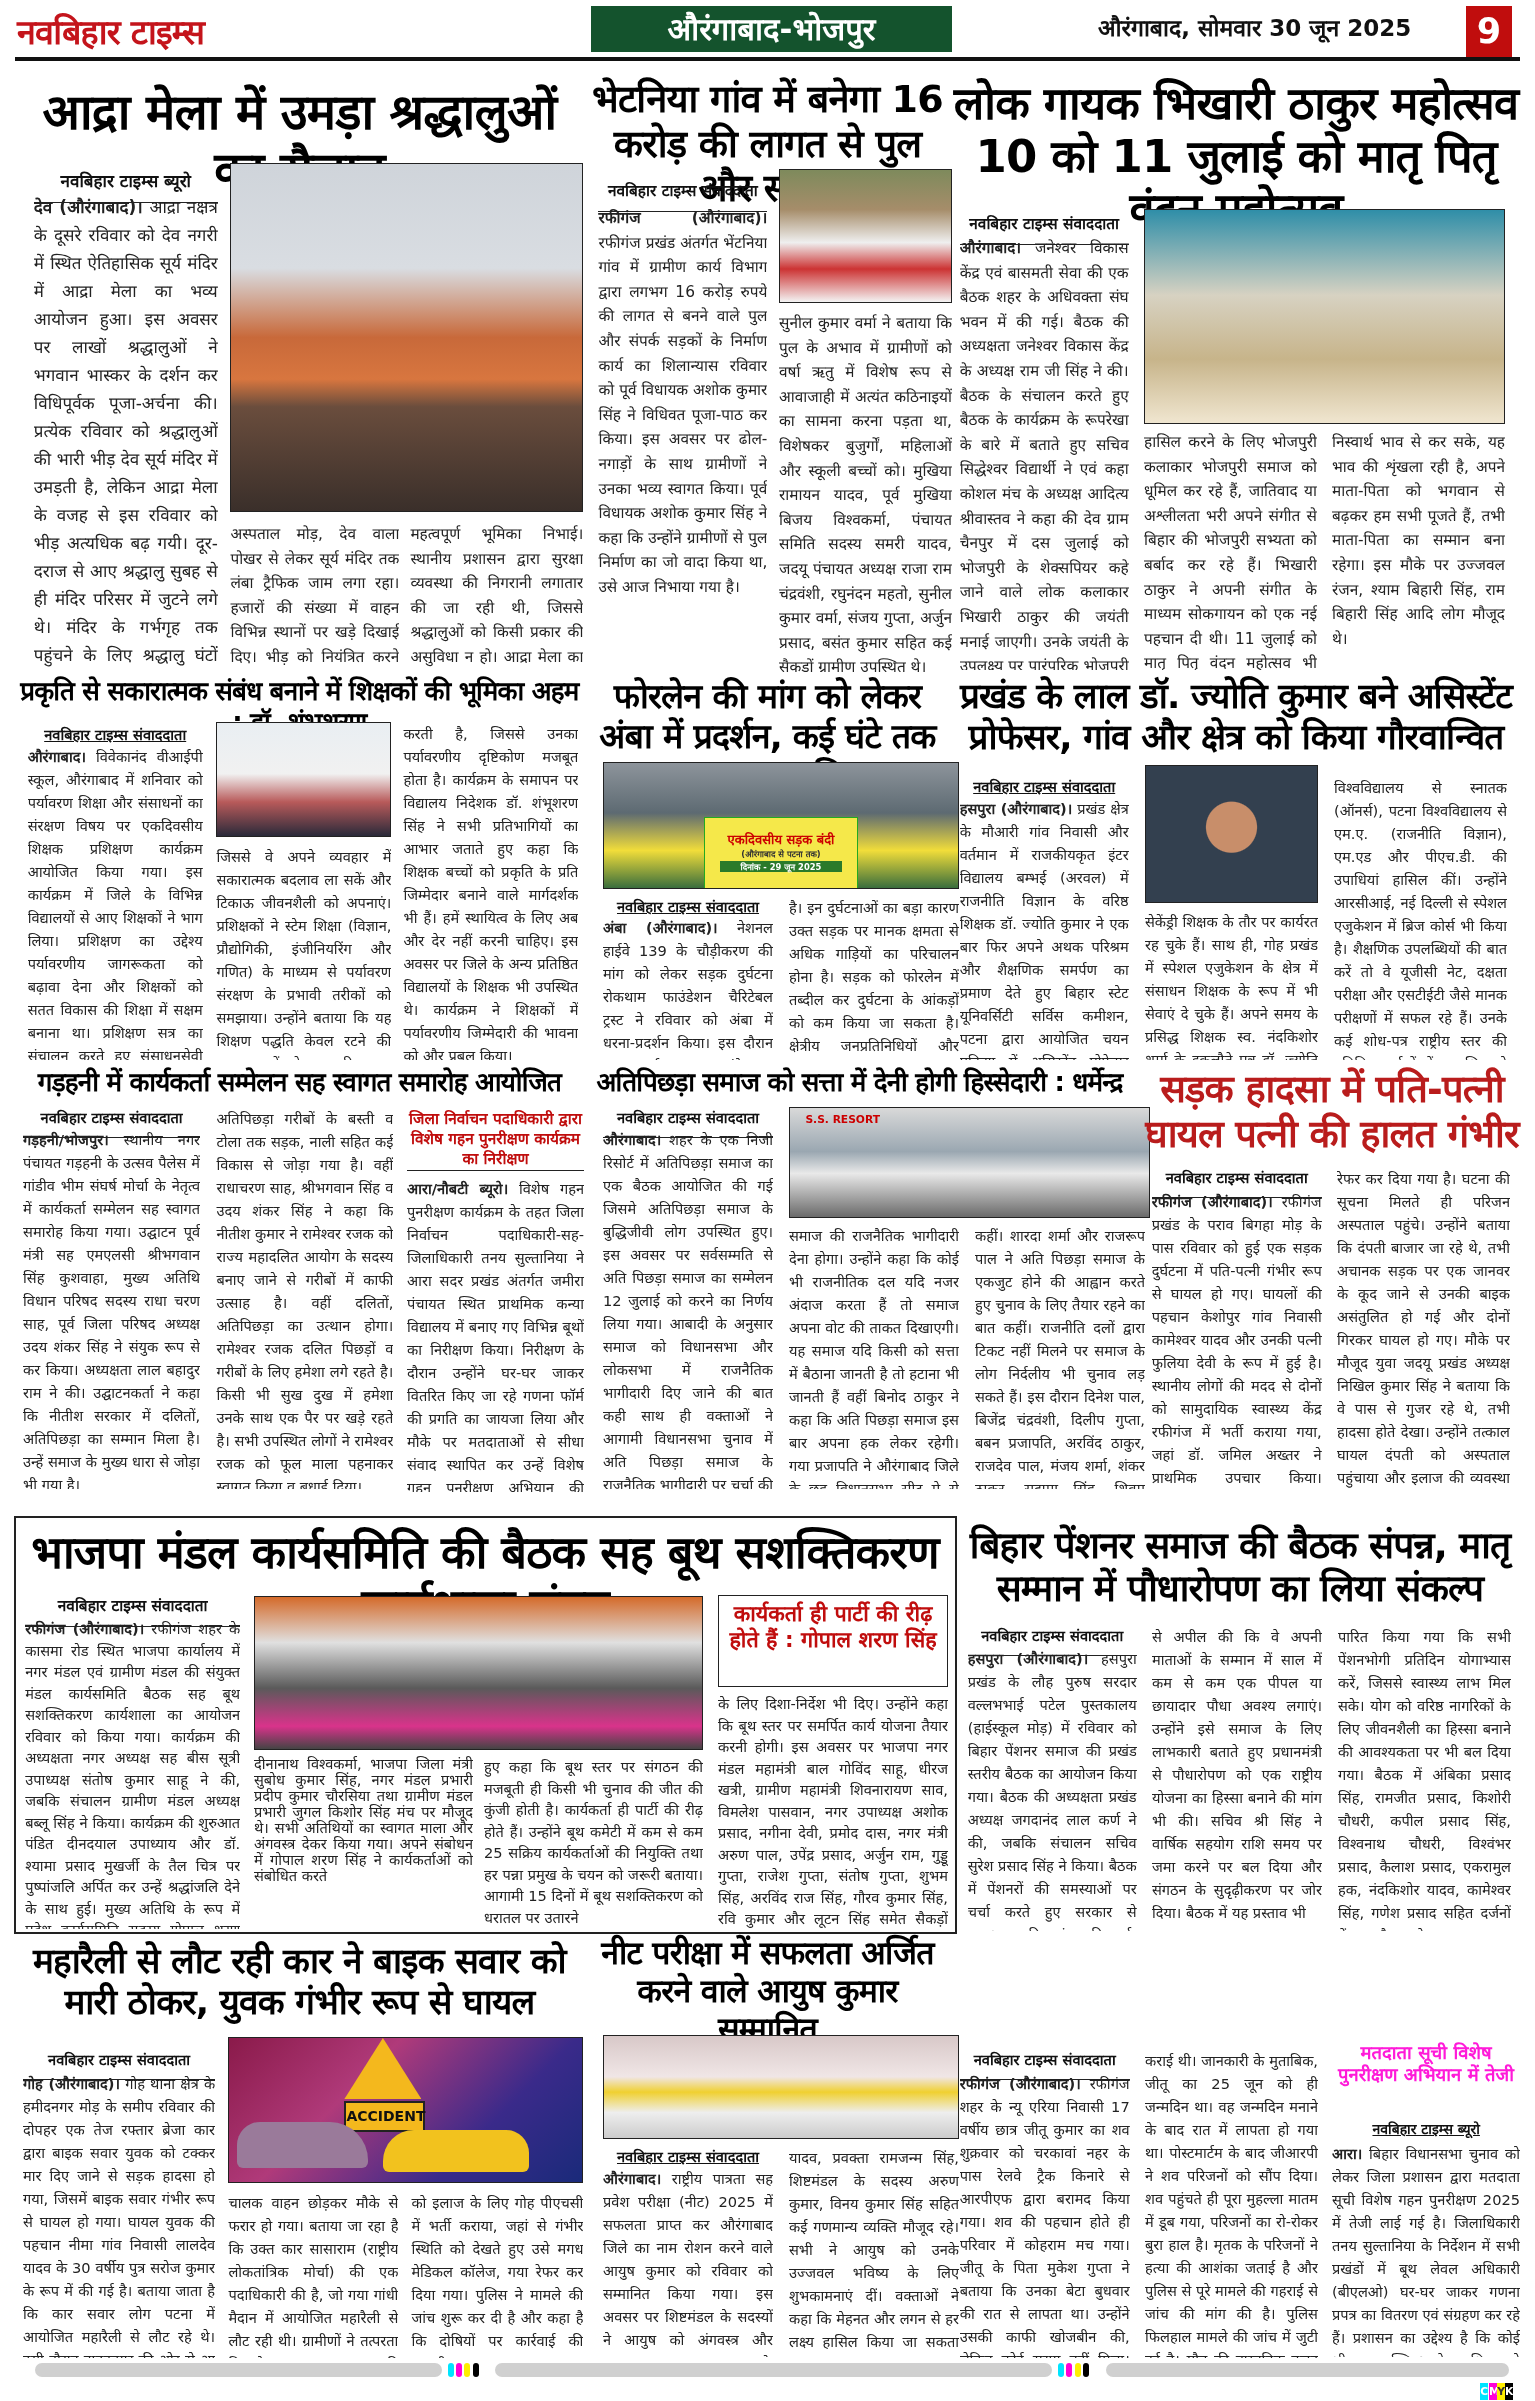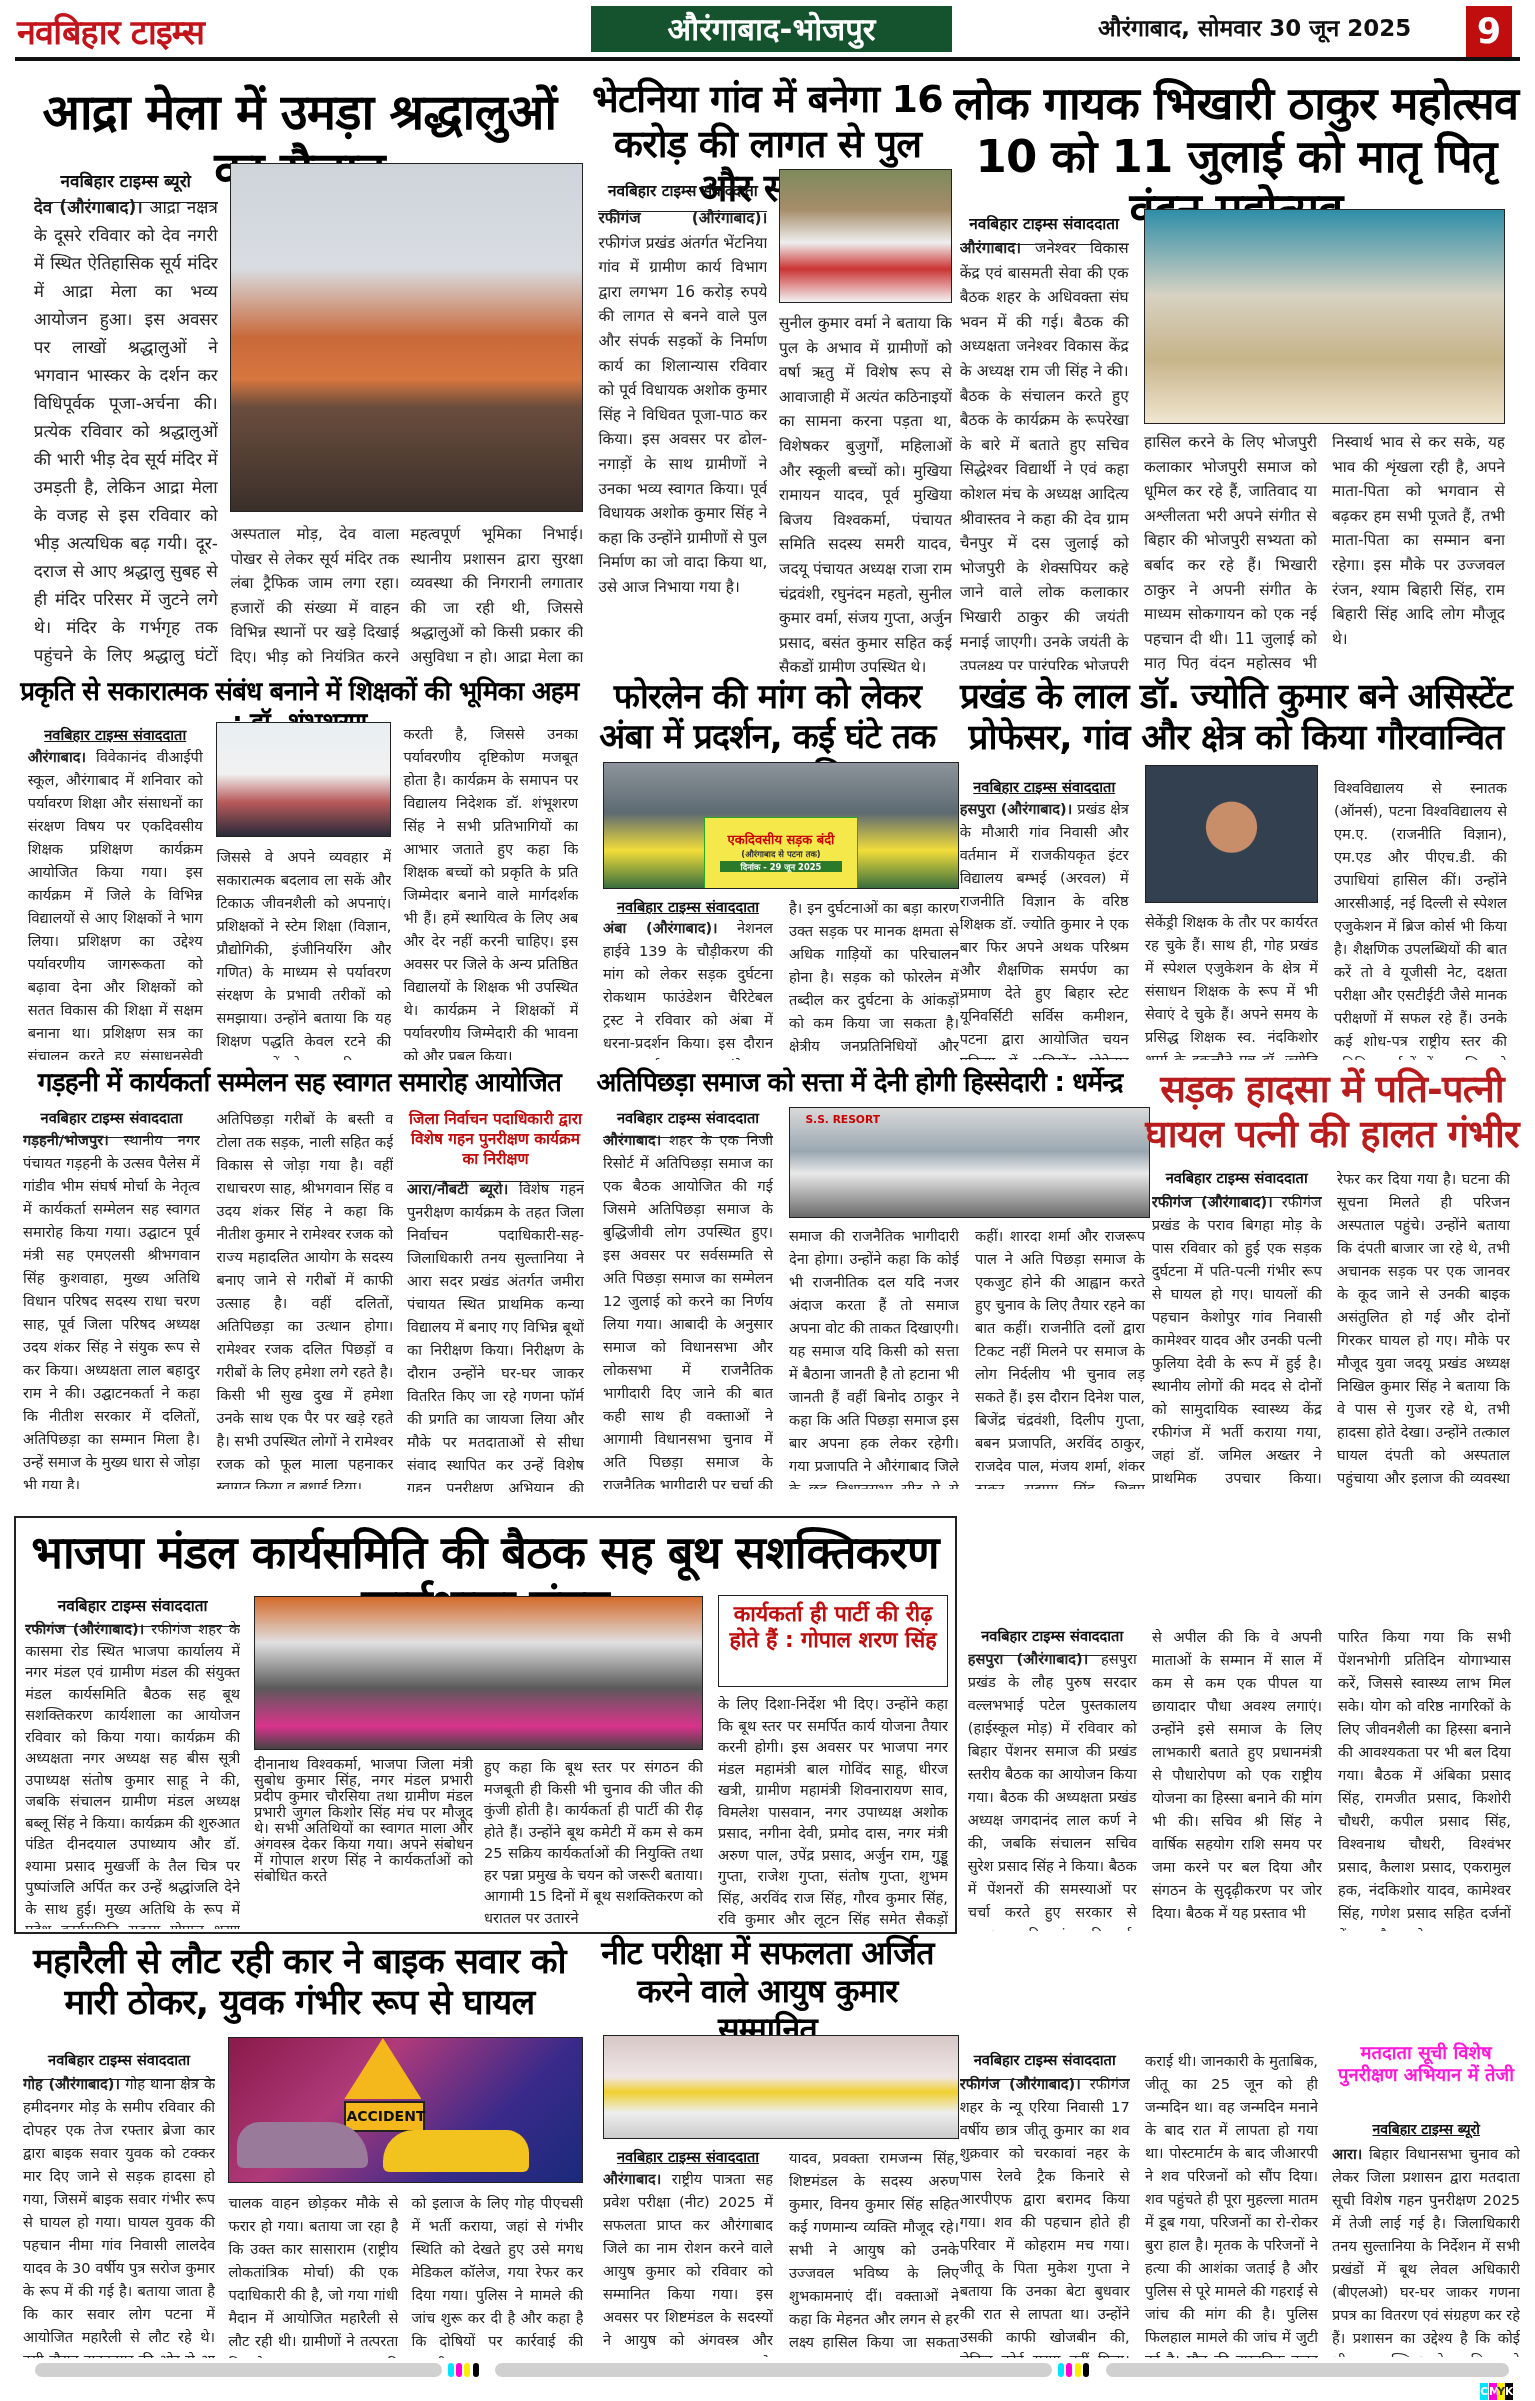--- a/index.html
+++ b/index.html
@@ -130,21 +130,21 @@
   <h1 class="abs hl" style="left:0;top:0;width:568px;font-size:26px">गड़हनी में कार्यकर्ता सम्मेलन सह स्वागत समारोह आयोजित</h1>
   <div class="abs byline" style="left:7.7px;top:40px;width:177px;font-size:14.6px">नवबिहार टाइम्स संवाददाता</div>
   <div class="abs body" style="left:7.7px;top:61px;width:177px;height:361px;font-size:14.6px;line-height:23px">
     <span class="dateline">गड़हनी/भोजपुर।</span>
     <span>स्थानीय नगर पंचायत गड़हनी के उत्सव पैलेस में गांडीव भीम संघर्ष मोर्चा के नेतृत्व में कार्यकर्ता सम्मेलन सह स्वागत समारोह किया गया। उद्घाटन पूर्व मंत्री सह एमएलसी श्रीभगवान सिंह कुशवाहा, मुख्य अतिथि विधान परिषद सदस्य राधा चरण साह, पूर्व जिला परिषद अध्यक्ष उदय शंकर सिंह ने संयुक रूप से कर किया। अध्यक्षता लाल बहादुर राम ने की। उद्घाटनकर्ता ने कहा कि नीतीश सरकार में दलितों, अतिपिछड़ा का सम्मान मिला है। उन्हें समाज के मुख्य धारा से जोड़ा भी गया है।</span>
   </div>
   <div class="abs body" style="left:201px;top:40px;width:177px;height:382px;font-size:14.6px;line-height:23px">अतिपिछड़ा गरीबों के बस्ती व टोला तक सड़क, नाली सहित कई विकास से जोड़ा गया है। वहीं राधाचरण साह, श्रीभगवान सिंह व उदय शंकर सिंह ने कहा कि नीतीश कुमार ने रामेश्वर रजक को राज्य महादलित आयोग के सदस्य बनाए जाने से गरीबों में काफी उत्साह है। वहीं दलितों, अतिपिछड़ा का उत्थान होगा। रामेश्वर रजक दलित पिछड़ों व गरीबों के लिए हमेशा लगे रहते है। किसी भी सुख दुख में हमेशा उनके साथ एक पैर पर खड़े रहते है। सभी उपस्थित लोगों ने रामेश्वर रजक को फूल माला पहनाकर स्वागत किया व बधाई दिया।</div>
 </section>
 
 <section class="abs" style="left:407px;top:1106px;width:177px;height:392px">
-  <h2 class="abs sub-hl" style="left:0;top:3.1px;width:177px;font-size:15.4px;line-height:20px;border-bottom:1.5px solid #222;padding-bottom:12px">जिला निर्वाचन पदाधिकारी द्वारा विशेष गहन पुनरीक्षण कार्यक्रम का निरीक्षण</h2>
+  <h2 class="abs sub-hl" style="left:0;top:3.1px;width:177px;font-size:15.4px;line-height:20px;border-bottom:1.5px solid #222;padding-bottom:1px">जिला निर्वाचन पदाधिकारी द्वारा विशेष गहन पुनरीक्षण कार्यक्रम का निरीक्षण</h2>
   <div class="abs body" style="left:0;top:71px;width:177px;height:315px;font-size:14.6px;line-height:23px">
     <span class="dateline">आरा/नौबटी ब्यूरो।</span>
     <span>विशेष गहन पुनरीक्षण कार्यक्रम के तहत जिला निर्वाचन पदाधिकारी-सह-जिलाधिकारी तनय सुल्तानिया ने आरा सदर प्रखंड अंतर्गत जमीरा पंचायत स्थित प्राथमिक कन्या विद्यालय में बनाए गए विभिन्न बूथों का निरीक्षण किया। निरीक्षण के दौरान उन्होंने घर-घर जाकर वितरित किए जा रहे गणना फॉर्म की प्रगति का जायजा लिया और मौके पर मतदाताओं से सीधा संवाद स्थापित कर उन्हें विशेष गहन पुनरीक्षण अभियान की विस्तृत जानकारी दी।</span>
   </div>
 </section>
 
 <section class="abs" style="left:583px;top:1067px;width:553px;height:430px">
   <h1 class="abs hl" style="left:0;top:0;width:553px;font-size:26px">अतिपिछड़ा समाज को सत्ता में देनी होगी हिस्सेदारी : धर्मेन्द्र</h1>
   <div class="abs byline" style="left:20px;top:40px;width:170px;font-size:14.6px">नवबिहार टाइम्स संवाददाता</div>
   <div class="abs body" style="left:20px;top:61px;width:170px;height:361px;font-size:14.6px;line-height:23px">
@@ -176,20 +176,21 @@
     <span>रफीगंज शहर के कासमा रोड स्थित भाजपा कार्यालय में नगर मंडल एवं ग्रामीण मंडल की संयुक्त मंडल कार्यसमिति बैठक सह बूथ सशक्तिकरण कार्यशाला का आयोजन रविवार को किया गया। कार्यक्रम की अध्यक्षता नगर अध्यक्ष सह बीस सूत्री उपाध्यक्ष संतोष कुमार साहू ने की, जबकि संचालन ग्रामीण मंडल अध्यक्ष बब्लू सिंह ने किया। कार्यक्रम की शुरुआत पंडित दीनदयाल उपाध्याय और डॉ. श्यामा प्रसाद मुखर्जी के तैल चित्र पर पुष्पांजलि अर्पित कर उन्हें श्रद्धांजलि देने के साथ हुई। मुख्य अतिथि के रूप में प्रदेश कार्यसमिति सदस्य गोपाल शरण सिंह उपस्थित रहे। साथ ही, विधानसभा प्रभारी अनीता सिंह, विधानसभा संयोजक</span>
   </div>
   <div class="abs photo ph-bjp" style="left:238px;top:78px;width:449px;height:154px"></div>
   <div class="abs body" style="left:238px;top:238px;width:219px;height:173px;font-size:14.6px;line-height:16px">दीनानाथ विश्वकर्मा, भाजपा जिला मंत्री सुबोध कुमार सिंह, नगर मंडल प्रभारी प्रदीप कुमार चौरसिया तथा ग्रामीण मंडल प्रभारी जुगल किशोर सिंह मंच पर मौजूद थे। सभी अतिथियों का स्वागत माला और अंगवस्त्र देकर किया गया। अपने संबोधन में गोपाल शरण सिंह ने कार्यकर्ताओं को संबोधित करते</div>
   <div class="abs body" style="left:468px;top:238px;width:219px;height:173px;font-size:14.6px;line-height:21.5px">हुए कहा कि बूथ स्तर पर संगठन की मजबूती ही किसी भी चुनाव की जीत की कुंजी होती है। कार्यकर्ता ही पार्टी की रीढ़ होते हैं। उन्होंने बूथ कमेटी में कम से कम 25 सक्रिय कार्यकर्ताओं की नियुक्ति तथा हर पन्ना प्रमुख के चयन को जरूरी बताया। आगामी 15 दिनों में बूथ सशक्तिकरण को धरातल पर उतारने</div>
   <div class="abs sidebar-box" style="left:702px;top:77px;width:230px;height:92px;font-size:21.5px">कार्यकर्ता ही पार्टी की रीढ़ होते हैं : गोपाल शरण सिंह</div>
   <div class="abs body" style="left:702px;top:175px;width:230px;height:236px;font-size:14.6px;line-height:21.5px">के लिए दिशा-निर्देश भी दिए। उन्होंने कहा कि बूथ स्तर पर समर्पित कार्य योजना तैयार करनी होगी। इस अवसर पर भाजपा नगर मंडल महामंत्री बाल गोविंद साहू, धीरज खत्री, ग्रामीण महामंत्री शिवनारायण साव, विमलेश पासवान, नगर उपाध्यक्ष अशोक प्रसाद, नगीना देवी, प्रमोद दास, नगर मंत्री अरुण पाल, उपेंद्र प्रसाद, अर्जुन राम, गुड्डू गुप्ता, राजेश गुप्ता, संतोष गुप्ता, शुभम सिंह, अरविंद राज सिंह, गौरव कुमार सिंह, रवि कुमार और लूटन सिंह समेत सैकड़ों कार्यकर्ता उपस्थित रहे।</div>
 </section>
 
 <section class="abs" style="left:960px;top:1516px;width:560px;height:418px">
+  <h1 class="abs hl" style="left:0;top:7.7px;width:560px;font-size:37px">बिहार पेंशनर समाज की बैठक संपन्न, मातृ सम्मान में पौधारोपण का लिया संकल्प</h1>
   <div class="abs byline" style="left:7.7px;top:109px;width:169px;font-size:14.6px">नवबिहार टाइम्स संवाददाता</div>
   <div class="abs body" style="left:7.7px;top:131px;width:169px;height:284px;font-size:14.6px;line-height:23px">
     <span class="dateline">हसपुरा (औरंगाबाद)।</span>
     <span>हसपुरा प्रखंड के लौह पुरुष सरदार वल्लभभाई पटेल पुस्तकालय (हाईस्कूल मोड़) में रविवार को बिहार पेंशनर समाज की प्रखंड स्तरीय बैठक का आयोजन किया गया। बैठक की अध्यक्षता प्रखंड अध्यक्ष जगदानंद लाल कर्ण ने की, जबकि संचालन सचिव सुरेश प्रसाद सिंह ने किया। बैठक में पेंशनरों की समस्याओं पर चर्चा करते हुए सरकार से समाधान की मांग की गई। अवकाश प्राप्त शिक्षक हृदयानंद सिंह ने सभी पेंशनभोगियों</span>
   </div>
   <div class="abs body" style="left:192px;top:109px;width:170px;height:306px;font-size:14.6px;line-height:23px">से अपील की कि वे अपनी माताओं के सम्मान में साल में कम से कम एक पीपल या छायादार पौधा अवश्य लगाएं। उन्होंने इसे समाज के लिए लाभकारी बताते हुए प्रधानमंत्री से पौधारोपण को एक राष्ट्रीय योजना का हिस्सा बनाने की मांग भी की। सचिव श्री सिंह ने वार्षिक सहयोग राशि समय पर जमा करने पर बल दिया और संगठन के सुदृढ़ीकरण पर जोर दिया। बैठक में यह प्रस्ताव भी</div>
   <div class="abs body" style="left:378px;top:109px;width:173px;height:306px;font-size:14.6px;line-height:23px">पारित किया गया कि सभी पेंशनभोगी प्रतिदिन योगाभ्यास करें, जिससे स्वास्थ्य लाभ मिल सके। योग को वरिष्ठ नागरिकों के लिए जीवनशैली का हिस्सा बनाने की आवश्यकता पर भी बल दिया गया। बैठक में अंबिका प्रसाद सिंह, रामजीत प्रसाद, किशोरी चौधरी, कपील प्रसाद सिंह, विश्वनाथ चौधरी, विश्वंभर प्रसाद, कैलाश प्रसाद, एकरामुल हक, नंदकिशोर यादव, कामेश्वर सिंह, गणेश प्रसाद सहित दर्जनों पेंशनर मौजूद रहे।</div>
 </section>
 
 <section class="abs" style="left:15.4px;top:1935px;width:568px;height:422px">

